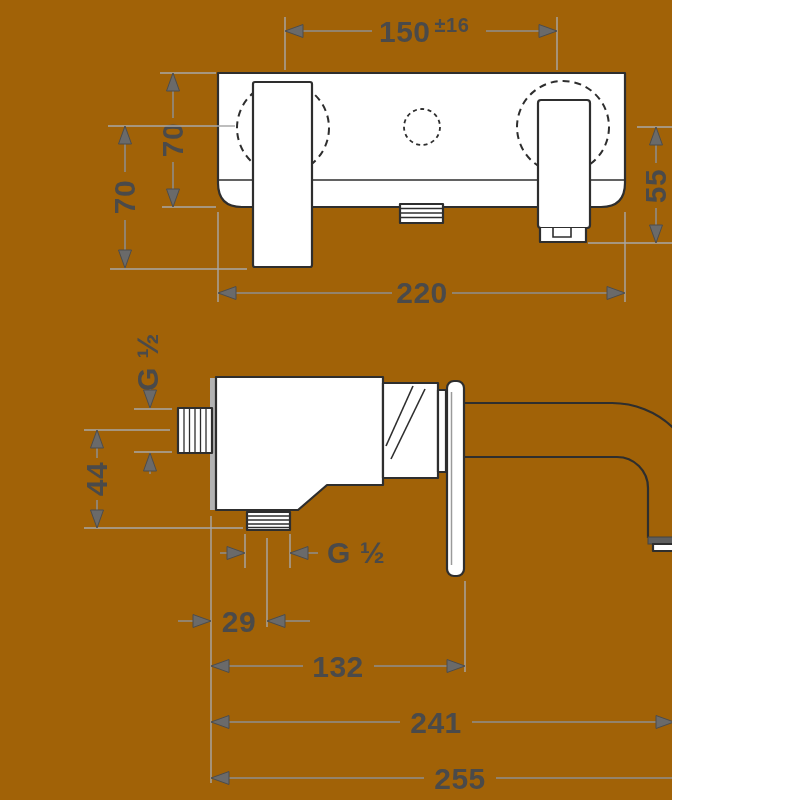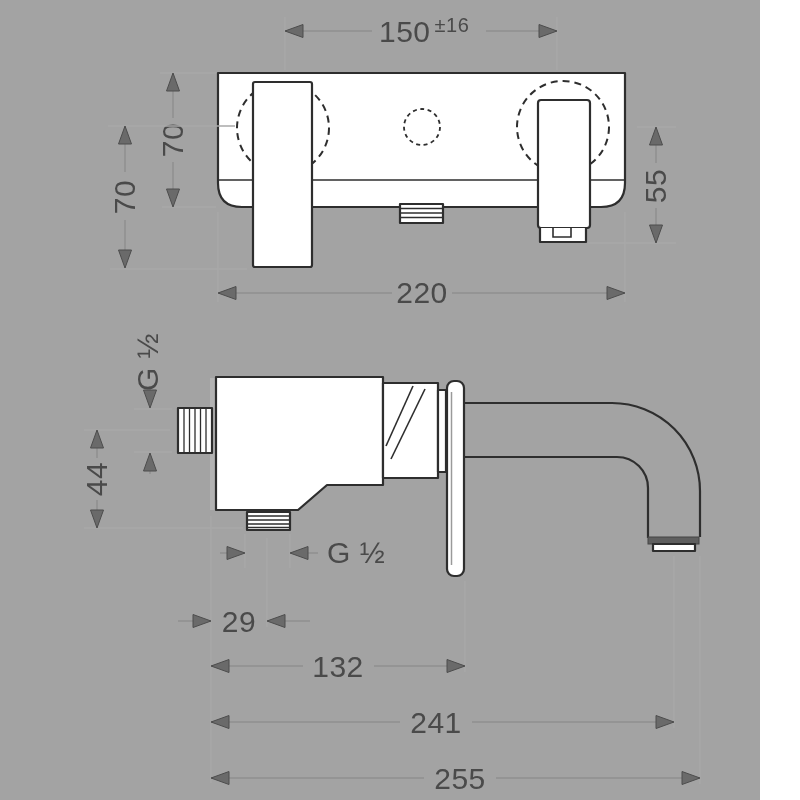--- a/index.html
+++ b/index.html
@@ -1,16 +1,16 @@
 <!DOCTYPE html>
 <html><head>
 <meta charset="utf-8">
 <style>
   html,body{margin:0;padding:0;background:#ffffff;}
-  .stage{width:760px;height:800px;background:#a3a3a3;position:relative;overflow:hidden;}
+  .stage{width:672px;height:800px;background:#a16207;position:relative;overflow:hidden;font-weight:bold;}
   svg{display:block;}
   .obj{stroke:#2e2e2e;stroke-width:2.2;fill:none;stroke-linejoin:round;stroke-linecap:butt;}
   .objfill{stroke:#2e2e2e;stroke-width:2.2;fill:#ffffff;stroke-linejoin:round;}
   .detail{stroke:#2e2e2e;stroke-width:1.6;fill:none;}
   .stripe{stroke:#2e2e2e;stroke-width:1.3;fill:none;}
   .dash{stroke:#2e2e2e;stroke-width:2;fill:none;stroke-dasharray:7 5;}
   .dash-small{stroke:#2e2e2e;stroke-width:1.8;fill:none;stroke-dasharray:4 3.5;}
   .dim{stroke:#8f8f8f;stroke-width:1.5;fill:none;}
   .ext{stroke:#a8a8a8;stroke-width:1.4;fill:none;}
   .shade{fill:#b3b3b3;stroke:none;}

